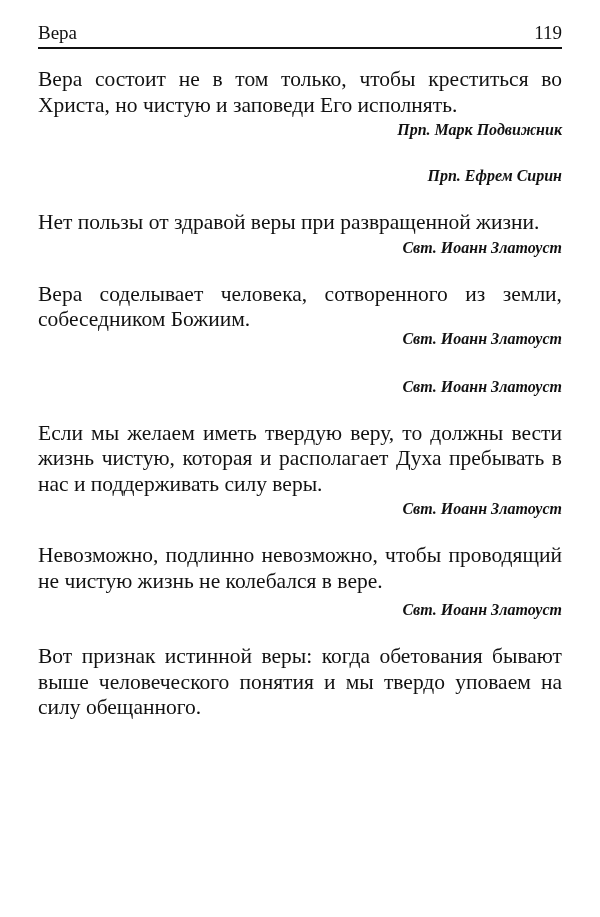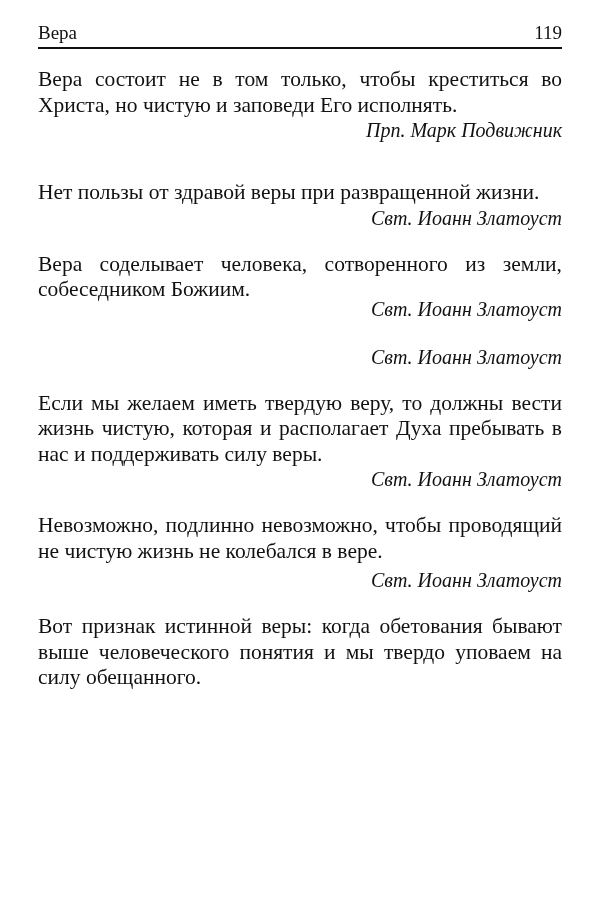--- a/index.html
+++ b/index.html
@@ -35,44 +35,46 @@
     }
     .quote-text {
       font-size: 21.5px;
       line-height: 25.5px;
       text-align: justify;
       margin: 0;
       hyphens: manual;
     }
     .attribution {
       font-style: italic;
-      font-size: 20px;
+      font-size: 16px;
       line-height: 24px;
       text-align: right;
       margin: 0;
+      font-weight: bold;
     }
   </style>
 </head>
 <body>
 
 <div class="page">
   <div class="running-head">
     <span>Вера</span>
     <span>119</span>
   </div>
 
   <div class="quote" style="margin-top:18px">
     <p class="quote-text">Вера состоит не в том только, чтобы креститься во Христа, но чистую и заповеди Его исполнять.</p>
     <p class="attribution">Прп. Марк Подвижник</p>
   </div>
 
   <div class="quote" style="margin-top:22px">
+    <p class="attribution">Прп. Ефрем Сирин</p>
   </div>
 
-  <div class="quote" style="margin-top:38px">
+  <div class="quote" style="margin-top:22px">
     <p class="quote-text">Нет пользы от здравой веры при развращенной жизни.</p>
     <p class="attribution">Свт. Иоанн Златоуст</p>
   </div>
 
   <div class="quote" style="margin-top:22px">
     <p class="quote-text">Вера соделывает человека, сотворенного из земли, собеседником Божиим.</p>
     <p class="attribution" style="margin-top:-6px">Свт. Иоанн Златоуст</p>
   </div>
 
   <div class="quote" style="margin-top:24px">

